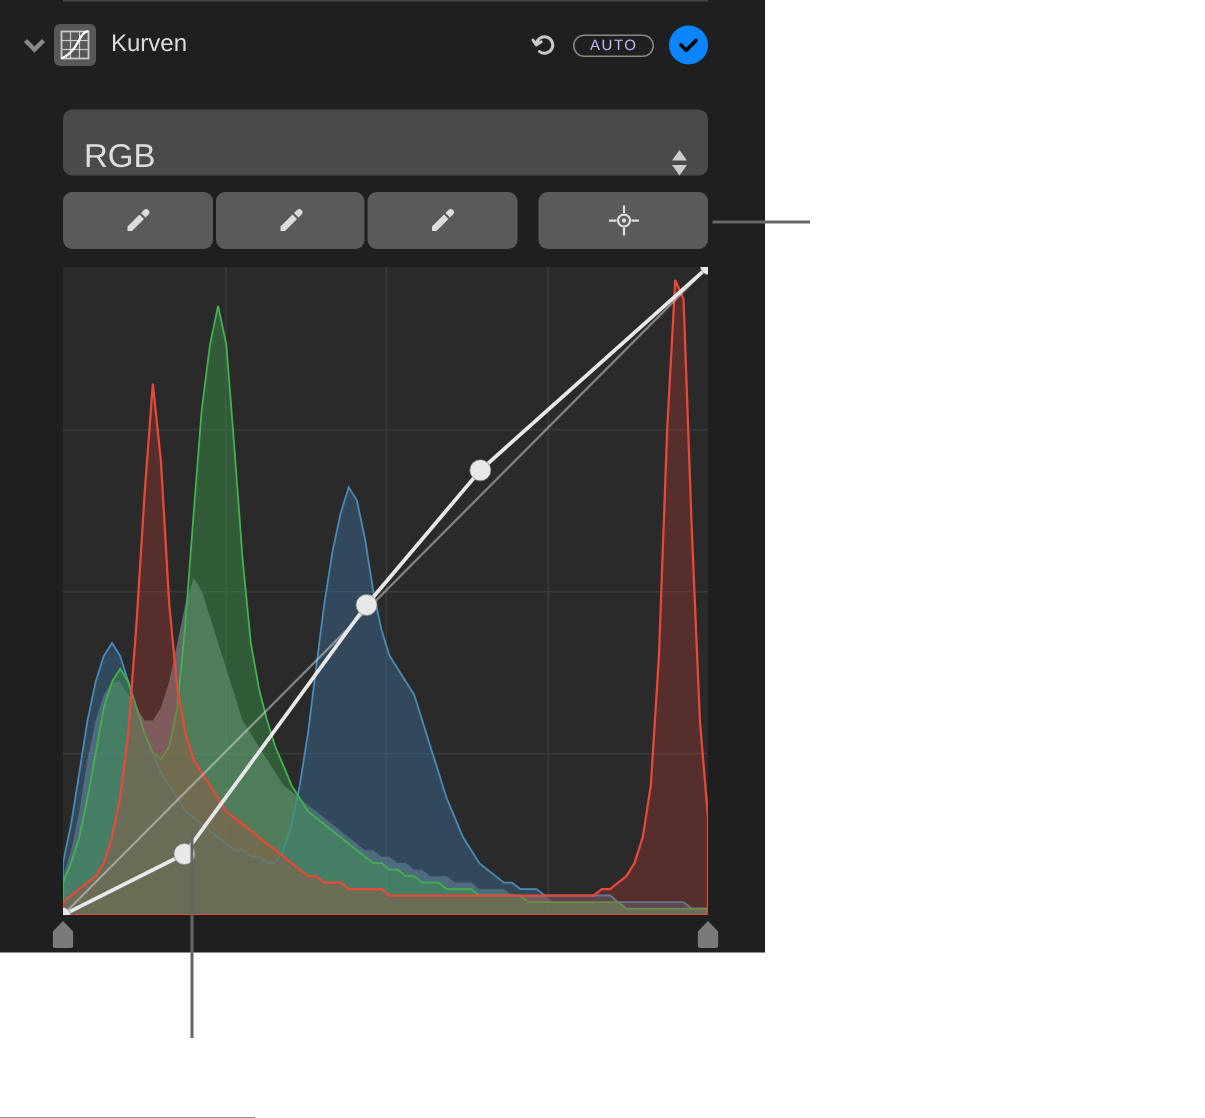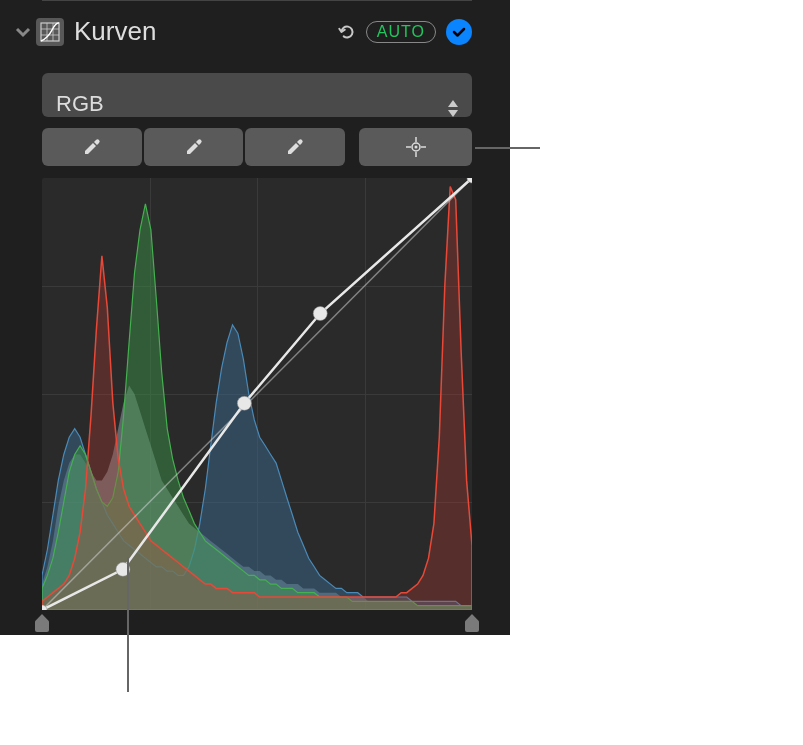--- a/index.html
+++ b/index.html
@@ -57,43 +57,43 @@
       display: flex;
       align-items: center;
       justify-content: center;
     }
     .curves-icon svg {
       width: 20px;
       height: 20px;
     }
     .panel-title {
       color: #ddd;
-      font-size: 26px;
+      font-size: 16px;
       margin-left: 10px;
       font-weight: 400;
       text-align: center;
     }
     .spacer {
       flex: 1;
     }
     .reset-icon {
       width: 22px;
       height: 22px;
       color: #c8c8c8;
       display: flex;
       align-items: center;
       justify-content: center;
       margin-right: 8px;
     }
     .auto-button {
-      color: #22c55e;
+      color: #c4b5fd;
       border: 1.5px solid #888;
       border-radius: 14px;
       padding: 1px 10px;
-      font-size: 16px;
+      font-size: 10px;
       letter-spacing: 1px;
       margin-right: 10px;
       text-align: center;
     }
     .enable-toggle {
       width: 26px;
       height: 26px;
       background: #0a84ff;
       border-radius: 50%;
       display: flex;

